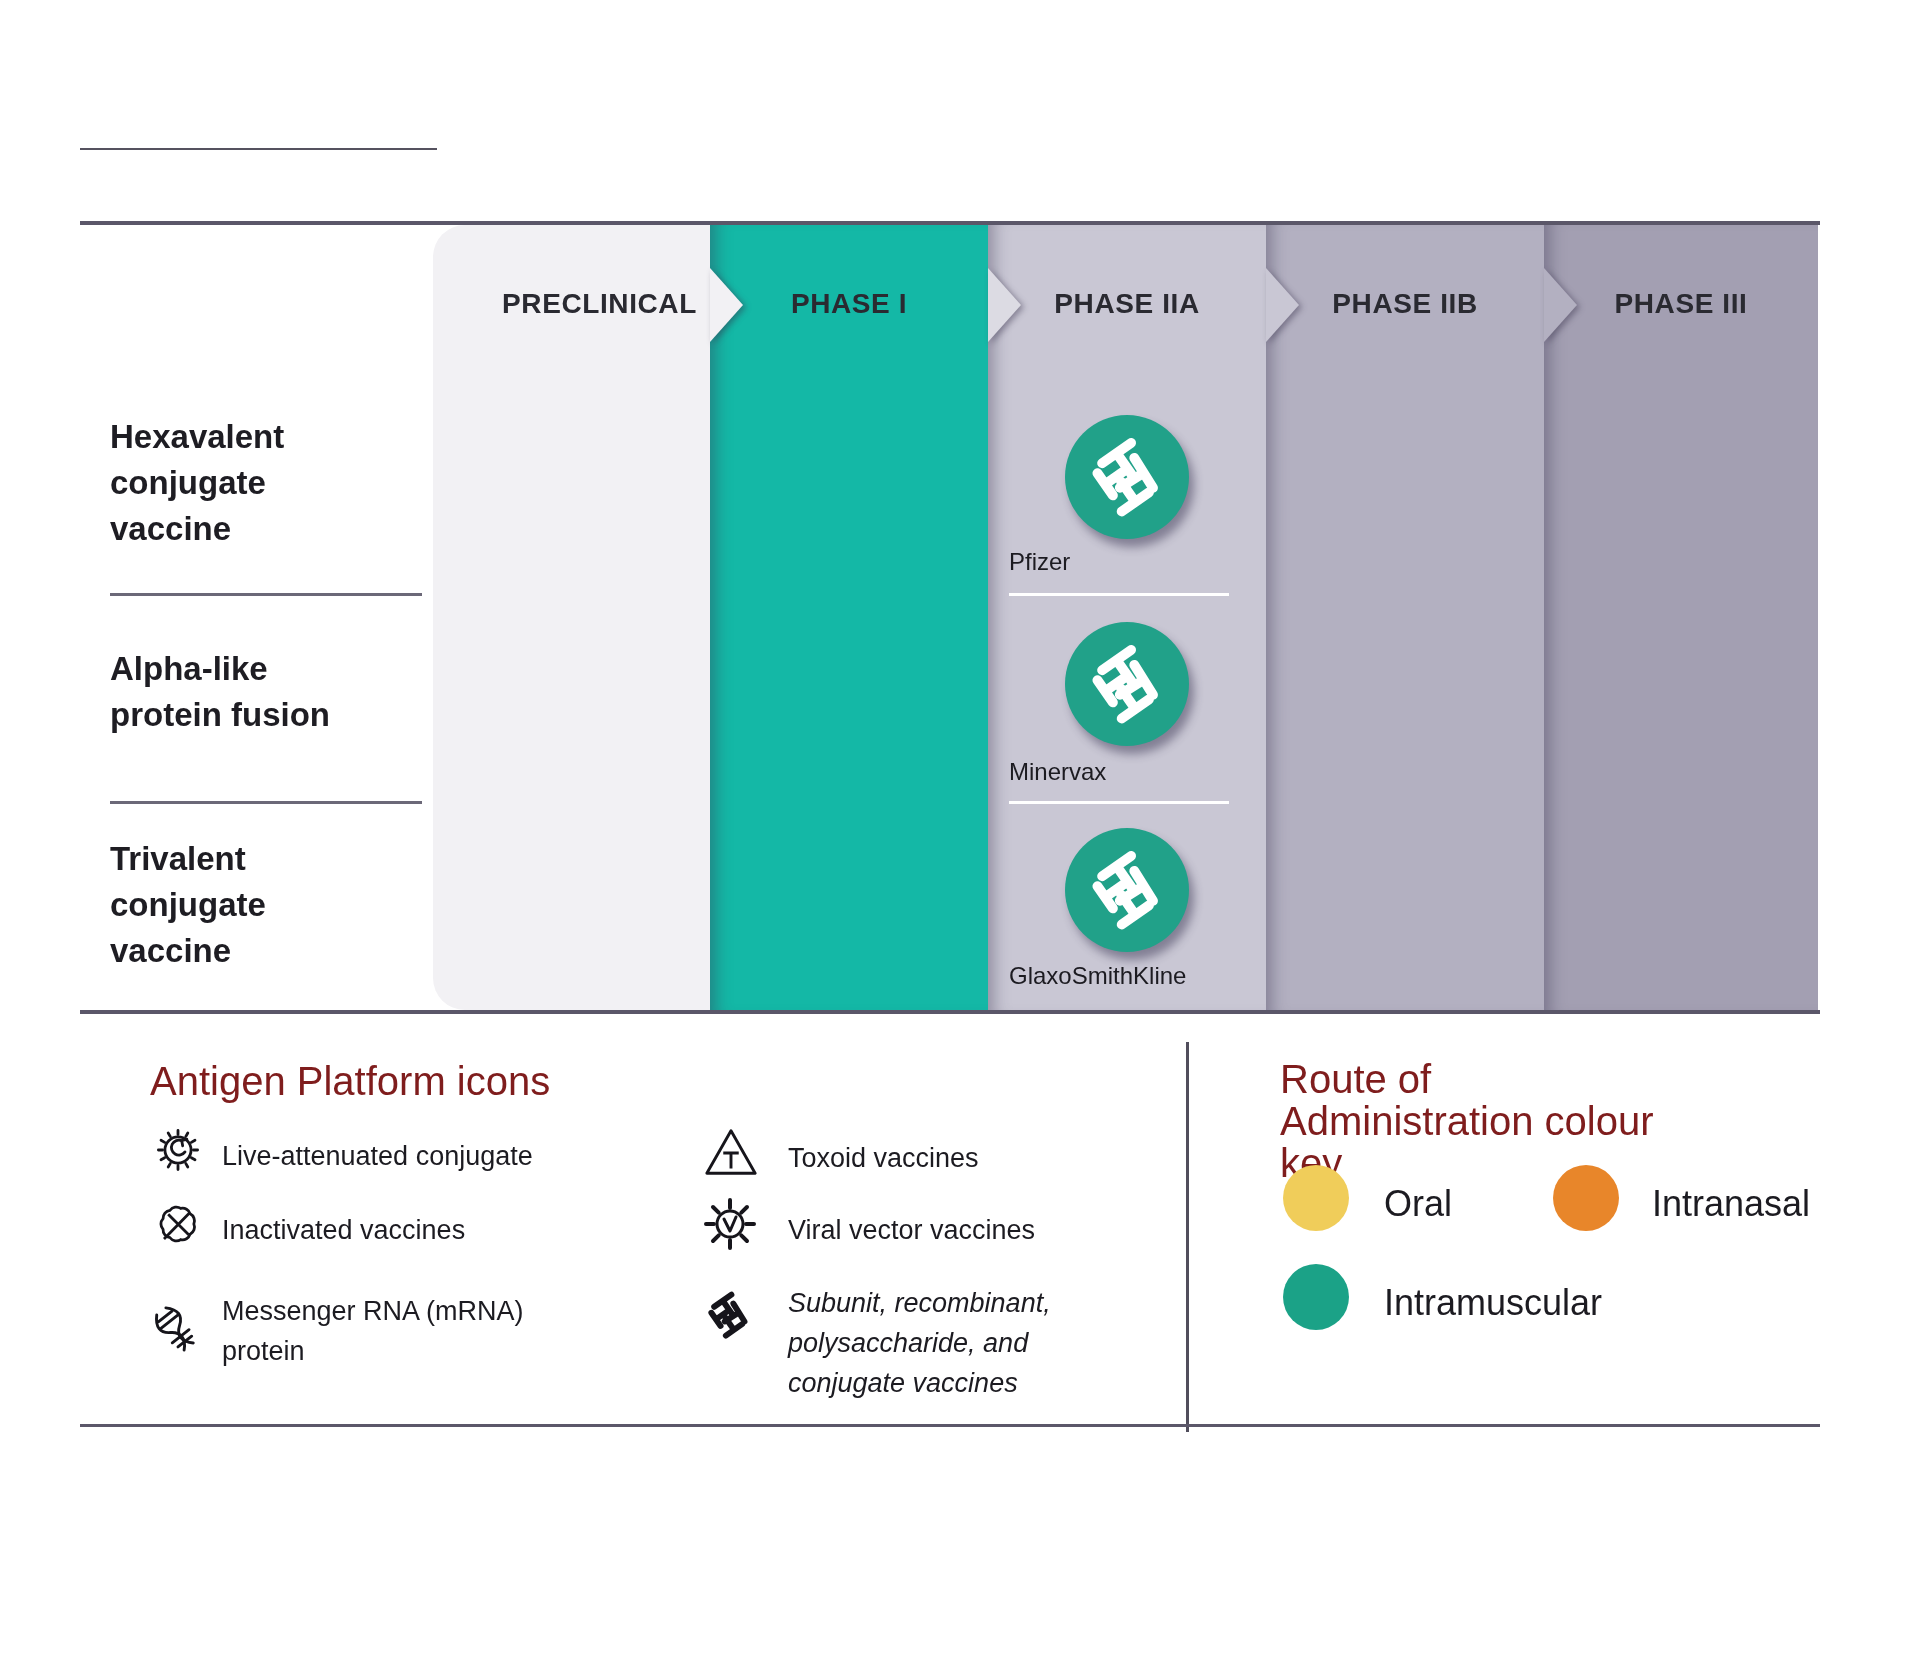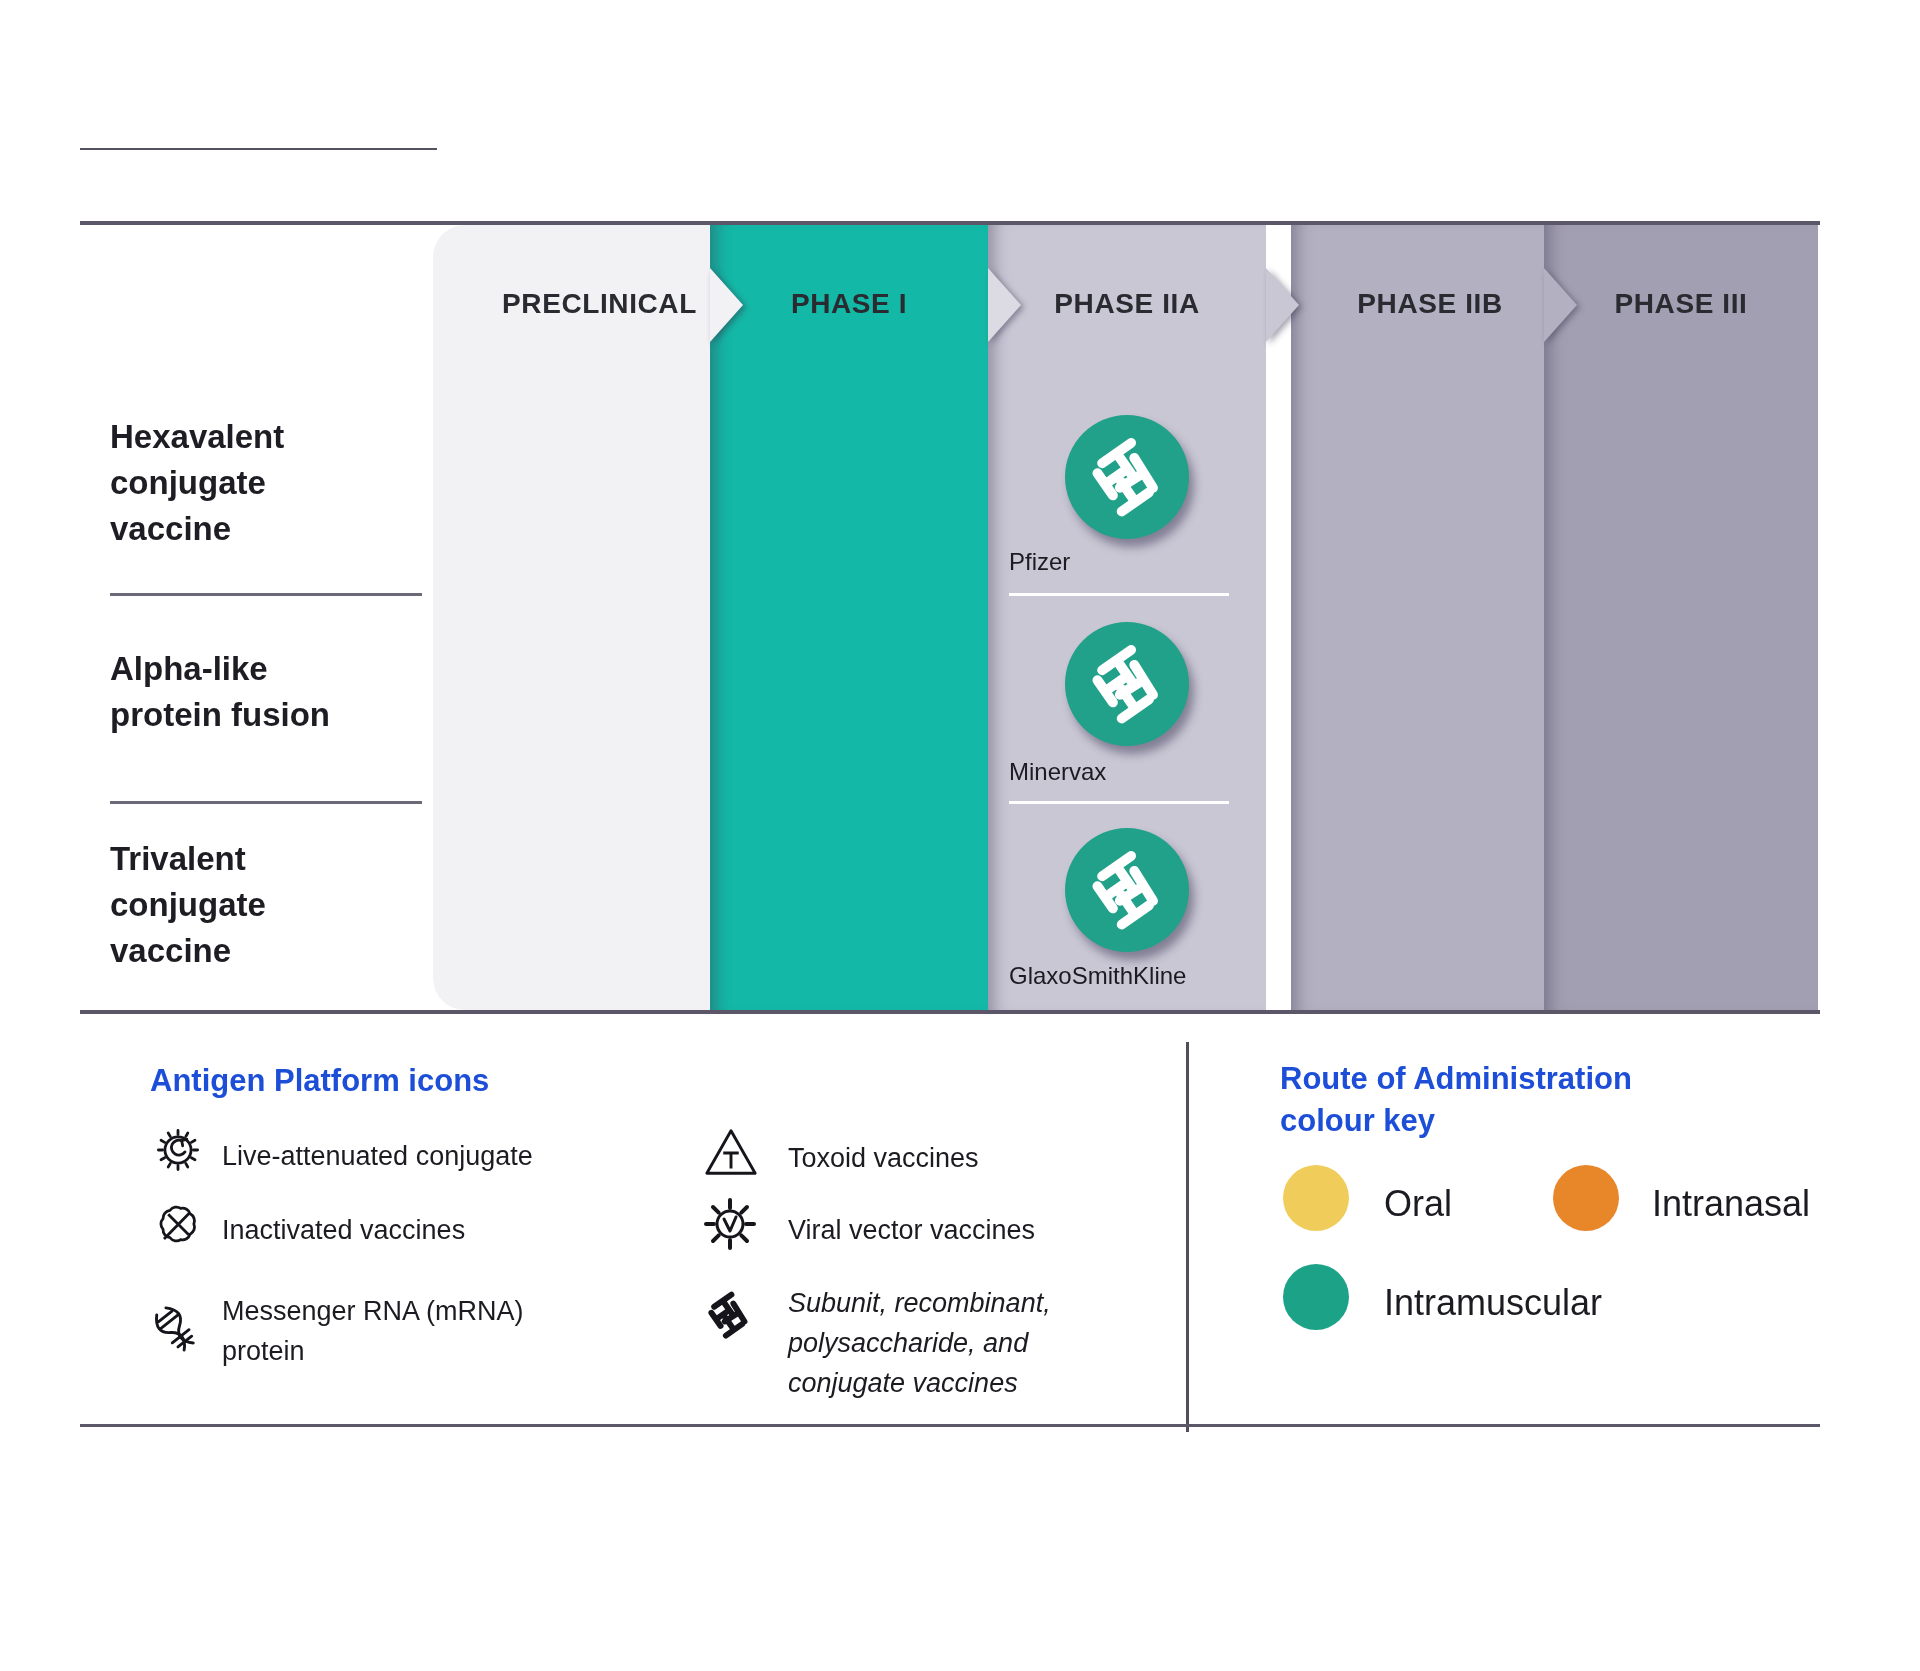--- a/index.html
+++ b/index.html
@@ -48,21 +48,21 @@
   }
   .entry-circle svg{ position:absolute; left:10px; top:10px; width:104px; height:104px; }
   .e0{ top:415px; } .e1{ top:622px; } .e2{ top:828px; }
   .company{ position:absolute; left:1009px; font-size:24px; color:#1c1b21; }
   .n0{ top:548px; } .n1{ top:758px; } .n2{ top:962px; }
   .entry-sep{ position:absolute; left:1009px; width:220px; height:3px; background:#ffffff; }
   .ws0{ top:593px; } .ws1{ top:801px; }
 
   
   .legend-divider{ position:absolute; left:1186px; top:1042px; width:3px; height:390px; background:#514e5c; }
-  .legend-heading{ position:absolute; font-size:31px; font-weight:bold; color:#1d4ed8; line-height:42px; }
+  .legend-heading{ position:absolute; font-size:40px; font-weight:normal; color:#7f1d1d; line-height:42px; }
   .antigen-heading{ left:150px; top:1060px; }
   .route-heading{ left:1280px; top:1058px; width:400px; }
 
   .legend-icon{ position:absolute; color:#16151b; }
   .legend-icon svg{ width:100%; height:100%; }
   .ai0{ left:150px; top:1122px; width:56px; height:56px; }
   .ai1{ left:150px; top:1196px; width:56px; height:56px; }
   .ai2{ left:146px; top:1300px; width:58px; height:58px; }
   .ai3{ left:702px; top:1124px; width:58px; height:58px; }
   .ai4{ left:700px; top:1194px; width:60px; height:60px; }
@@ -151,21 +151,21 @@
   <div>
     <div class="col c0" style="background-color: rgb(242, 241, 244);">
       <div class="phase-label">PRECLINICAL</div>
     </div>
     <div class="col c1 shaded" style="background-color: #14b8a6;">
       <div class="phase-label">PHASE I</div>
     </div>
     <div class="col c2 shaded" style="background-color: rgb(201, 199, 212);">
       <div class="phase-label">PHASE IIA</div>
     </div>
-    <div class="col c3 shaded" style="background-color: rgb(179, 176, 193); margin-left: 25px;">
+    <div class="col c3 shaded" style="background-color: rgb(179, 176, 193);">
       <div class="phase-label">PHASE IIB</div>
     </div>
     <div class="col c4 shaded" style="background-color: rgb(163, 159, 178);">
       <div class="phase-label">PHASE III</div>
     </div>
 
     <div class="chevron-wrap v0">
         <div class="chevron" style="background-color: rgb(242, 241, 244);"></div>
       </div>
     <div class="chevron-wrap v1">

